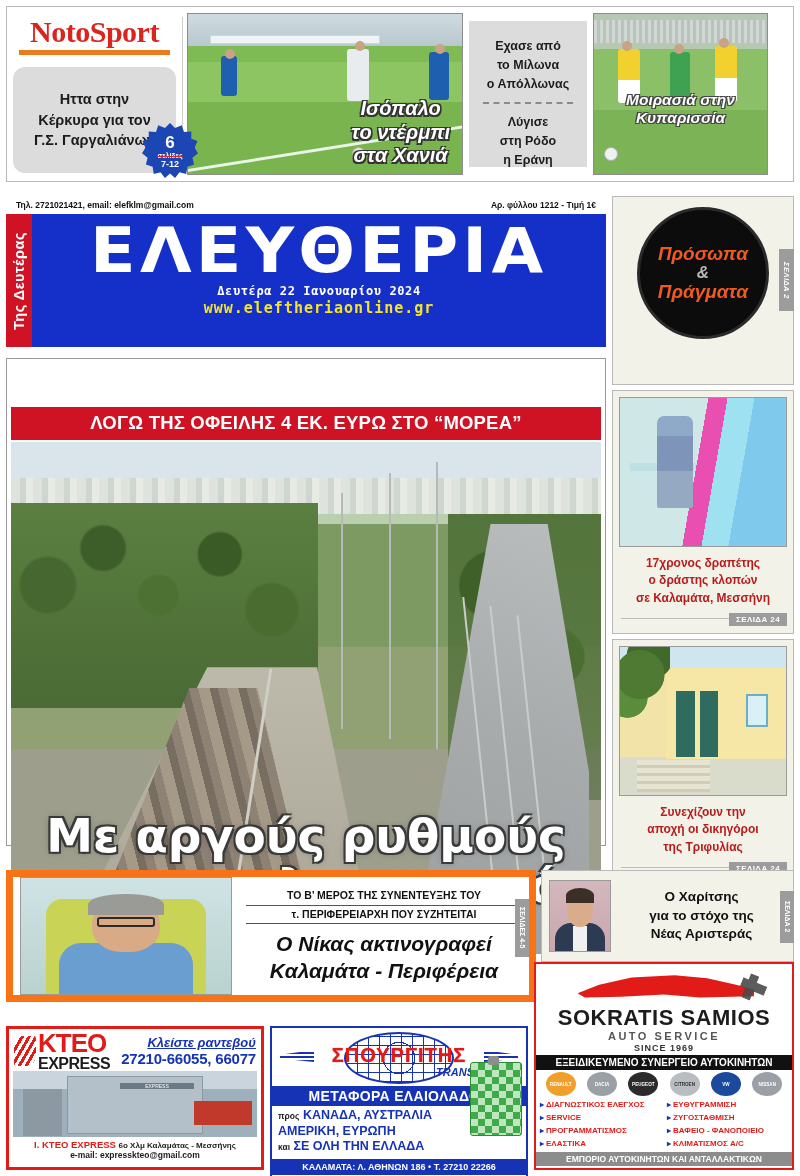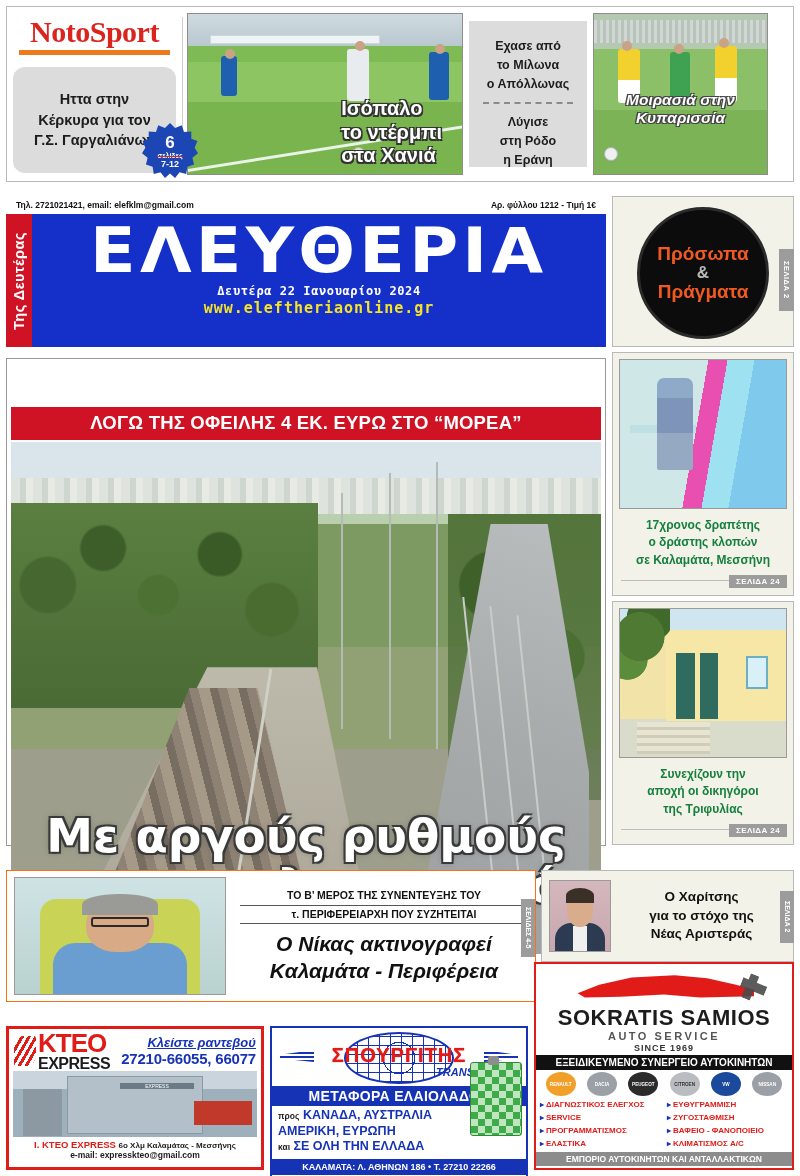--- a/index.html
+++ b/index.html
@@ -59,23 +59,24 @@
      background:#e9f3e6; transform: rotate(-9deg); }
   .pitch .stand { position:absolute; left:0; top:0; width:100%; height:20%;
      background: linear-gradient(180deg,#cfdbe0,#b9c8cf); }
   .pitch .board { position:absolute; left:8%; top:13%; width:62%; height:6%;
      background:#eef4f6; border:1px solid #cdd8db;}
   .player { position:absolute; border-radius:3px; }
   .p-white { background:#e9ecef; }
   .p-blue  { background:#1f5fb0; }
   .p-head  { position:absolute; width:10px; height:10px; border-radius:50%; background:#caa286;}
   .sb-headline-overlay {
-    position: absolute; right: 20px; bottom: 6px; text-align: left;
+    position: absolute; right: 12px; bottom: 6px; text-align: center;
     font-size: 20px; font-weight: bold; color: #ffffff; line-height: 1.18;
     text-shadow: -1.5px -1.5px 0 #333,1.5px -1.5px 0 #333,-1.5px 1.5px 0 #333,1.5px 1.5px 0 #333;
+    font-style: italic;
   }
   .sb-midbox {
     width: 118px; margin: 14px 6px; background: #dcdcdc; padding: 16px 4px;
     text-align: center;
   }
   .sb-midbox .ln { font-size: 12.5px; font-weight: bold; color:#1c1c1c; line-height:1.5; }
   .sb-midbox .dashrule { border-top: 2px dashed #8a8a8a; margin: 9px 10px; }
   .sb-photo2 { width: 175px; margin: 6px 6px 6px 0; }
   .pitch2 { position:absolute; inset:0;
     background: linear-gradient(180deg,#b4c9b0 0 22%, #8cc068 22% 60%, #7cb356 60% 100%); }
@@ -166,21 +167,21 @@
   .court-bg .wall { position:absolute; left:28%; top:14%; width:72%; height:62%; background:#f6e7a6;}
   .court-bg .door { position:absolute; left:34%; top:30%; width:11%; height:44%; background:#2f6c5f;}
   .court-bg .door2 { position:absolute; left:48%; top:30%; width:11%; height:44%; background:#2f6c5f;}
   .court-bg .window { position:absolute; left:76%; top:32%; width:13%; height:22%; background:#d8f0f6; border:2px solid #6aaec8;}
   .court-bg .tree { position:absolute; left:0; top:0; width:30%; height:62%;
      background: radial-gradient(circle at 40% 30%, #4f7a33 0 34%, transparent 35%),
                  radial-gradient(circle at 15% 55%, #5b8c3b 0 30%, transparent 31%),
                  radial-gradient(circle at 60% 10%, #3f6a2a 0 26%, transparent 27%); }
   .court-bg .steps { position:absolute; left:10%; bottom:2%; width:44%; height:22%;
      background: repeating-linear-gradient(180deg,#e7e4d2 0 5px,#cfccb8 5px 8px); }
-  .rnews-cap { text-align:center; font-size:12px; font-weight:bold; color:#15803d;
+  .rnews-cap { text-align:center; font-size:12px; font-weight:bold; color:#b91c1c;
      line-height:1.45; padding: 8px 2px 4px 2px; }
   .rnews-foot { position:relative; height: 16px; margin-top:2px; }
   .rnews-foot .rule { position:absolute; left:2px; right:2px; top:5px; height:1px; background:#bdbdbd; }
   .page-tag {
     position:absolute; right:0; top:0; background:#9c9c9c; color:#fff;
     font-size:8px; font-weight:bold; padding: 2px 7px; letter-spacing:.4px;
   }
 
   
   .main-story {
@@ -232,21 +233,21 @@
     font-family:"DejaVu Sans", sans-serif;
   }
   .main-page-tag {
     position:absolute; right:4px; bottom:4px; background:#9c9c9c; color:#fff;
     font-size:8px; font-weight:bold; padding:2px 7px;
   }
 
   
   .interview {
     position:absolute; left:6px; top:870px; width:530px; height:132px;
-    border:1px solid #f97316; background:#fff; display:flex; align-items:center;
+    border:7px solid #f97316; background:#fff; display:flex; align-items:center;
     padding: 7px; position:absolute;
   }
   .iv-photo { width: 212px; height: 118px; border:1px solid #9a9a9a; position:relative; overflow:hidden;}
   .iv-bg { position:absolute; inset:0; background: linear-gradient(180deg,#cfe3e4,#b9d2cf); }
   .iv-chair { position:absolute; left:12%; top:18%; width:76%; height:82%; background:#c9d457; border-radius:16px 16px 0 0;}
   .iv-body { position:absolute; left:18%; bottom:0; width:64%; height:44%; background:#6b9ed0; border-radius:22px 22px 0 0;}
   .iv-head { position:absolute; left:34%; top:18%; width:32%; height:46%; background:#d8ab86; border-radius:46% 46% 44% 44%;}
   .iv-hair { position:absolute; left:32%; top:14%; width:36%; height:18%; background:#9a9a96; border-radius:50% 50% 0 0;}
   .iv-glass { position:absolute; left:36%; top:34%; width:28%; height:8%; border:2px solid #2a2a2a; border-radius:3px;}
   .iv-right { flex:1; padding-left: 14px; position:relative; }
@@ -441,21 +442,21 @@
     </div>
     <div class="mh-blue">
       <div class="mh-title">ΕΛΕΥΘΕΡΙΑ</div>
       <div class="mh-date">Δευτέρα 22 Ιανουαρίου 2024</div>
       <div class="mh-url">www.eleftheriaonline.gr</div>
     </div>
   </div>
 
   <div class="rcol">
 
-    <div class="rbox" style="height:151px;">
+    <div class="rbox" style="height:189px;font-style:italic;">
       <div class="circle-logo">
         <div class="l1">Πρόσωπα</div>
         <div class="amp">&amp;</div>
         <div class="l2">Πράγματα</div>
       </div>
       <div class="side-tab">
         <span>ΣΕΛΙΔΑ 2</span>
       </div>
     </div>
 

